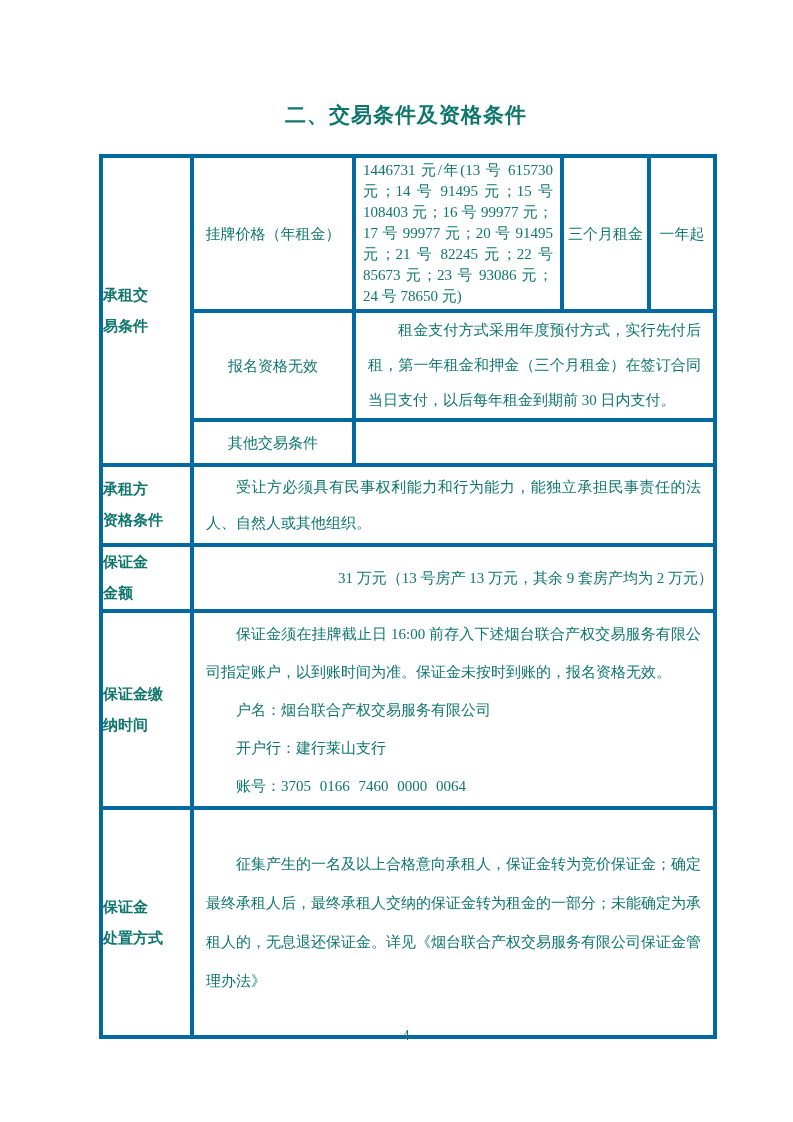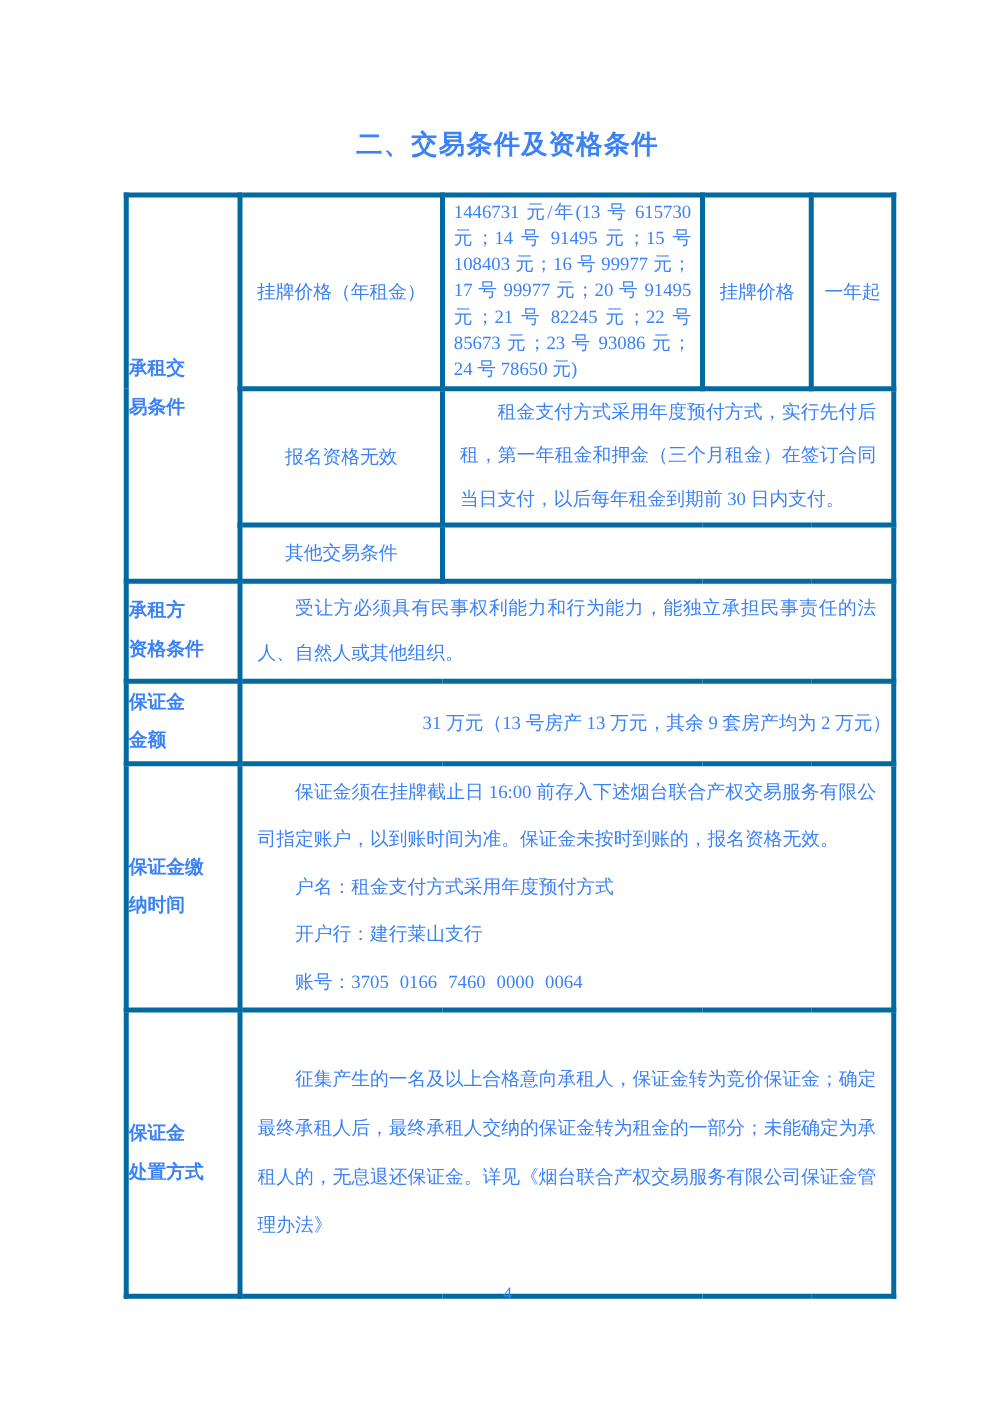--- a/index.html
+++ b/index.html
@@ -5,21 +5,21 @@
   * { margin: 0; padding: 0; box-sizing: border-box; }
   body {
     background: #ffffff;
     font-family: "Liberation Serif", "DejaVu Serif", serif;
   }
   .page {
     position: relative;
     width: 793px;
     height: 1122px;
     background: #ffffff;
-    color: #3b82f6;
+    color: #0f766e;
     overflow: hidden;
   }
   .doc-title {
     position: absolute;
     left: 99px;
     top: 101px;
     width: 614px;
     text-align: center;
     font-size: 21px;
     font-weight: bold;
@@ -110,21 +110,21 @@
     <tbody>
         <tr class="r1">
       <td class="hdr" rowspan="3">
         <div>承租交</div>
         <div>易条件</div>
       </td>
       <td class="sub">挂牌价格（年租金）</td>
       <td class="price-cell">
         <div class="price-text">1446731 元/年(13 号 615730 元；14 号 91495 元；15 号 108403 元；16 号 99977 元；17 号 99977 元；20 号 91495 元；21 号 82245 元；22 号 85673 元；23 号 93086 元；24 号 78650 元)</div>
       </td>
-      <td class="sub">挂牌价格</td>
+      <td class="sub">三个月租金</td>
       <td class="sub">一年起</td>
     </tr>
 
     <tr class="r2">
       <td class="sub">报名资格无效</td>
       <td colspan="3">
         <div class="para lh35">租金支付方式采用年度预付方式，实行先付后租，第一年租金和押金（三个月租金）在签订合同当日支付，以后每年租金到期前 30 日内支付。</div>
       </td>
     </tr>
 
@@ -151,21 +151,21 @@
       <td colspan="4" class="center-cell">31 万元（13 号房产 13 万元，其余 9 套房产均为 2 万元）</td>
     </tr>
 
     <tr class="r6">
       <td class="hdr">
         <div>保证金缴</div>
         <div>纳时间</div>
       </td>
       <td colspan="4">
         <div class="para lh38">保证金须在挂牌截止日 16:00 前存入下述烟台联合产权交易服务有限公司指定账户，以到账时间为准。保证金未按时到账的，报名资格无效。</div>
-        <div class="acct-line">户名：租金支付方式采用年度预付方式</div>
+        <div class="acct-line">户名：烟台联合产权交易服务有限公司</div>
         <div class="acct-line">开户行：建行莱山支行</div>
         <div class="acct-line acct-num">账号：3705 0166 7460 0000 0064</div>
       </td>
     </tr>
 
     <tr class="r7">
       <td class="hdr">
         <div>保证金</div>
         <div>处置方式</div>
       </td>

